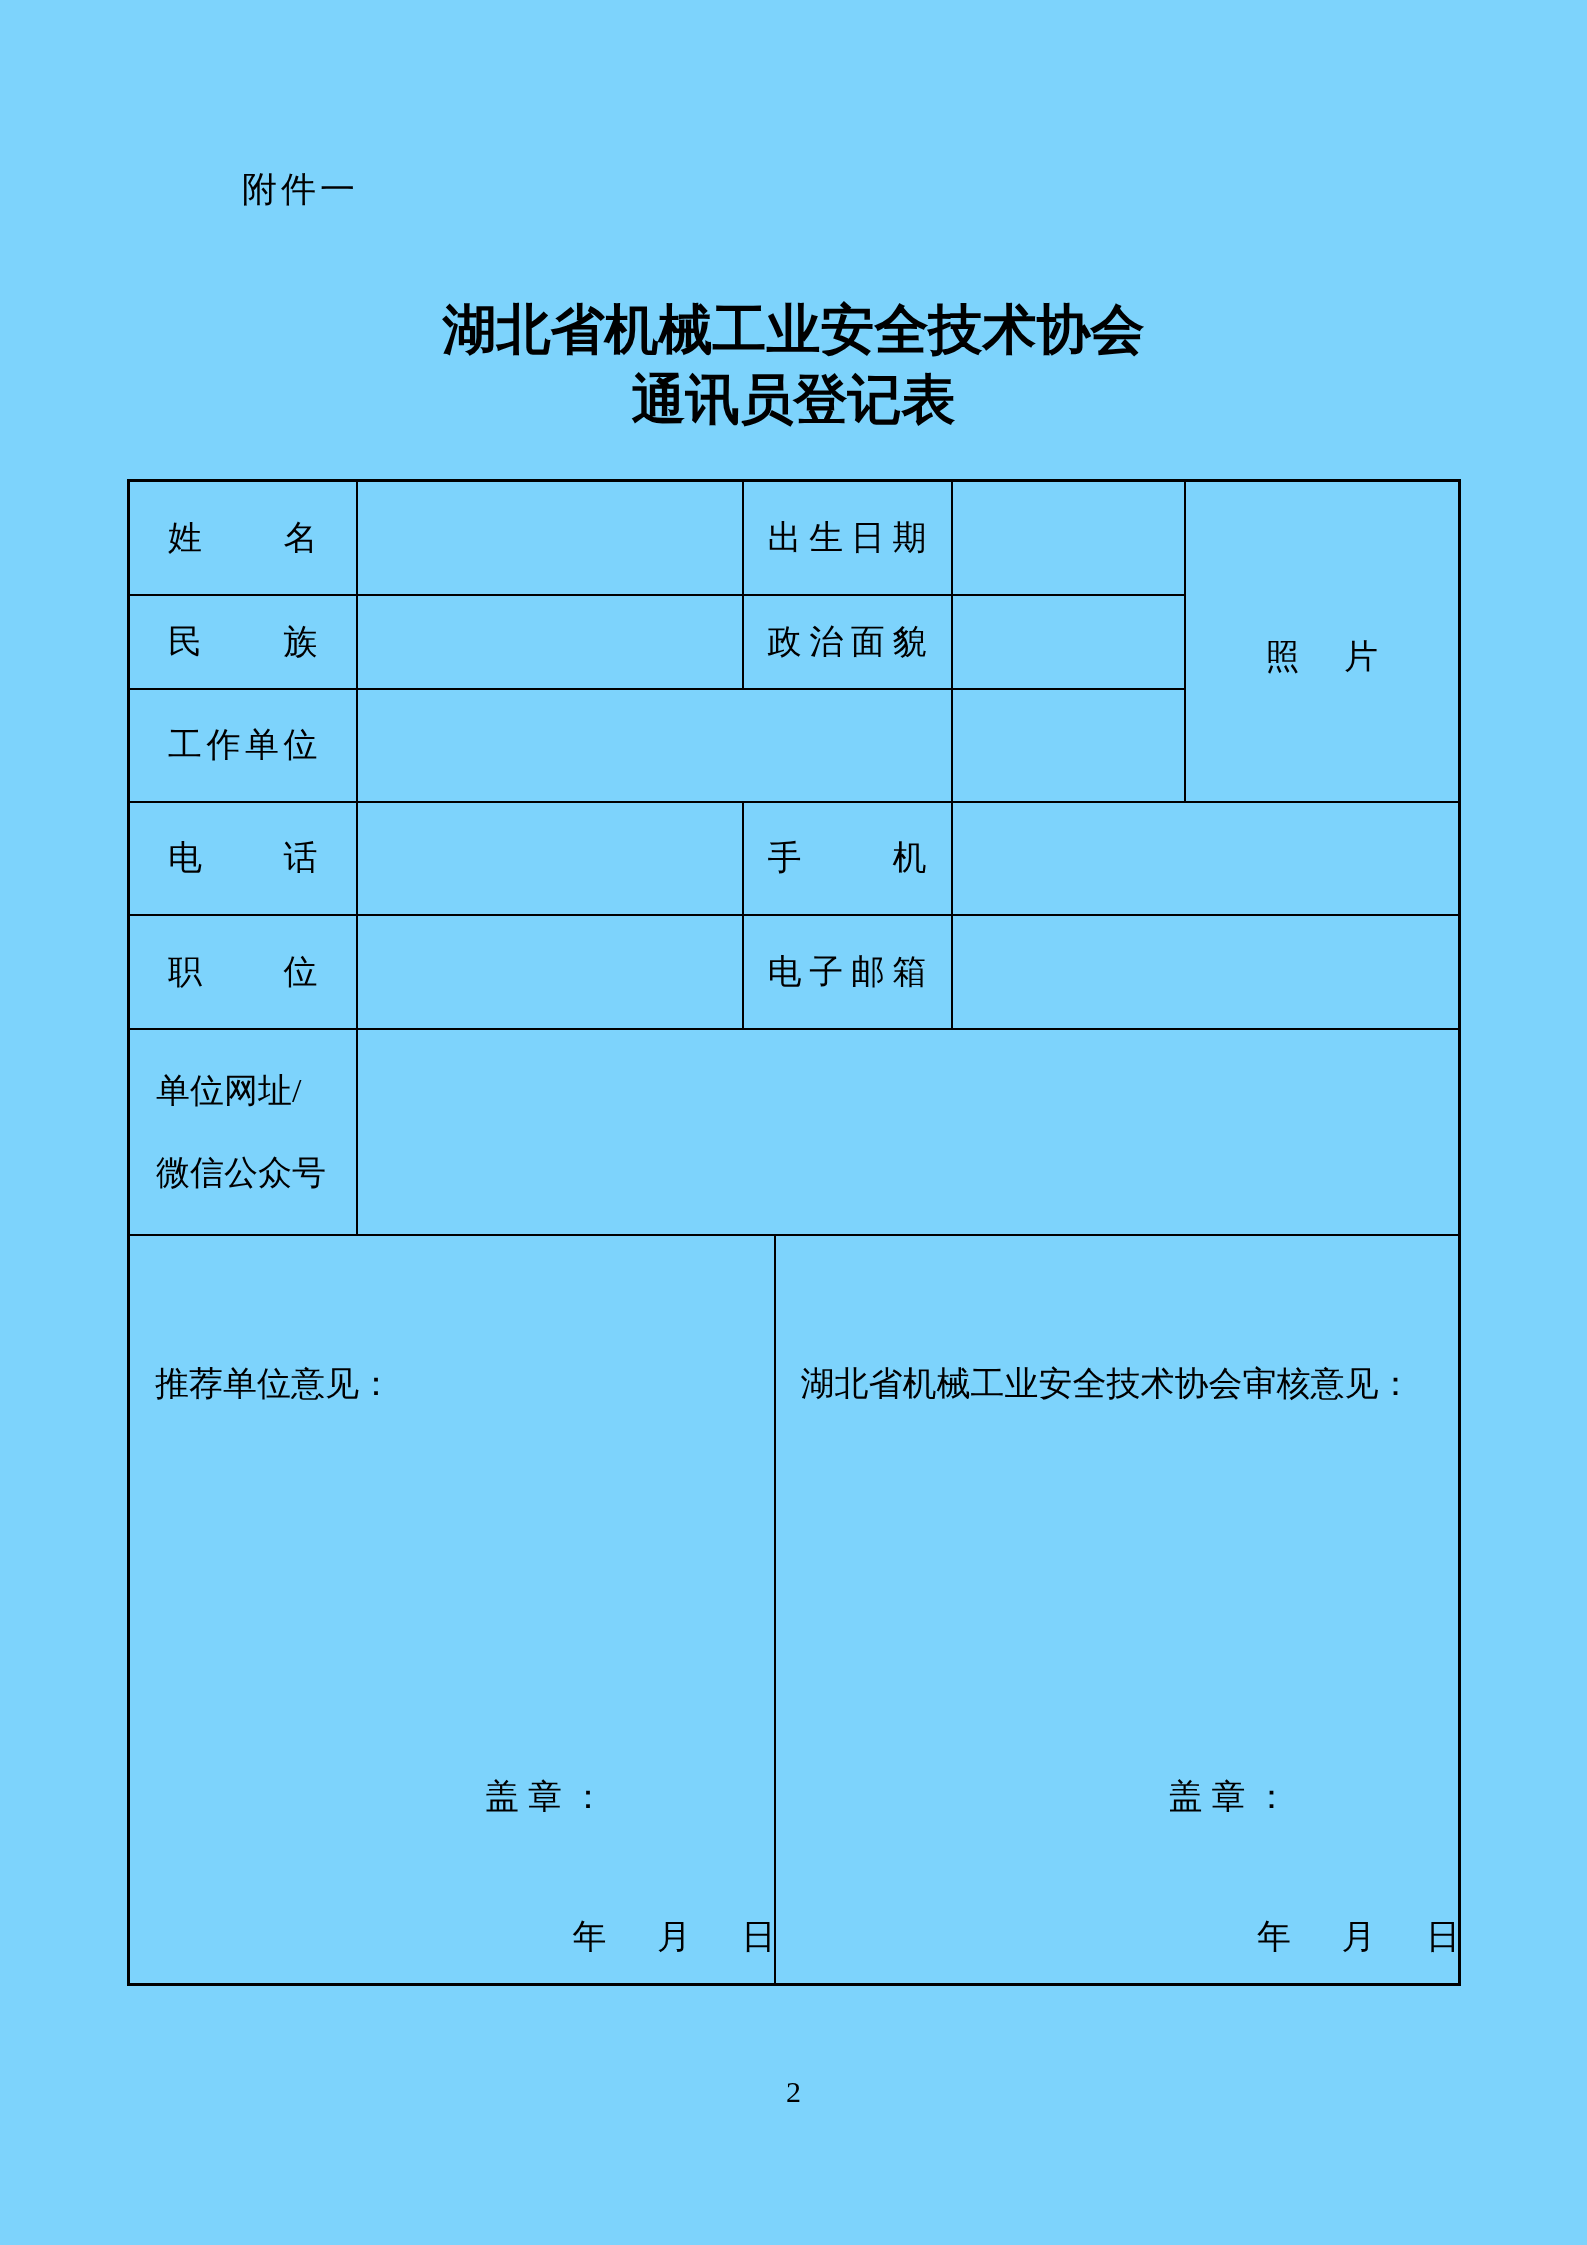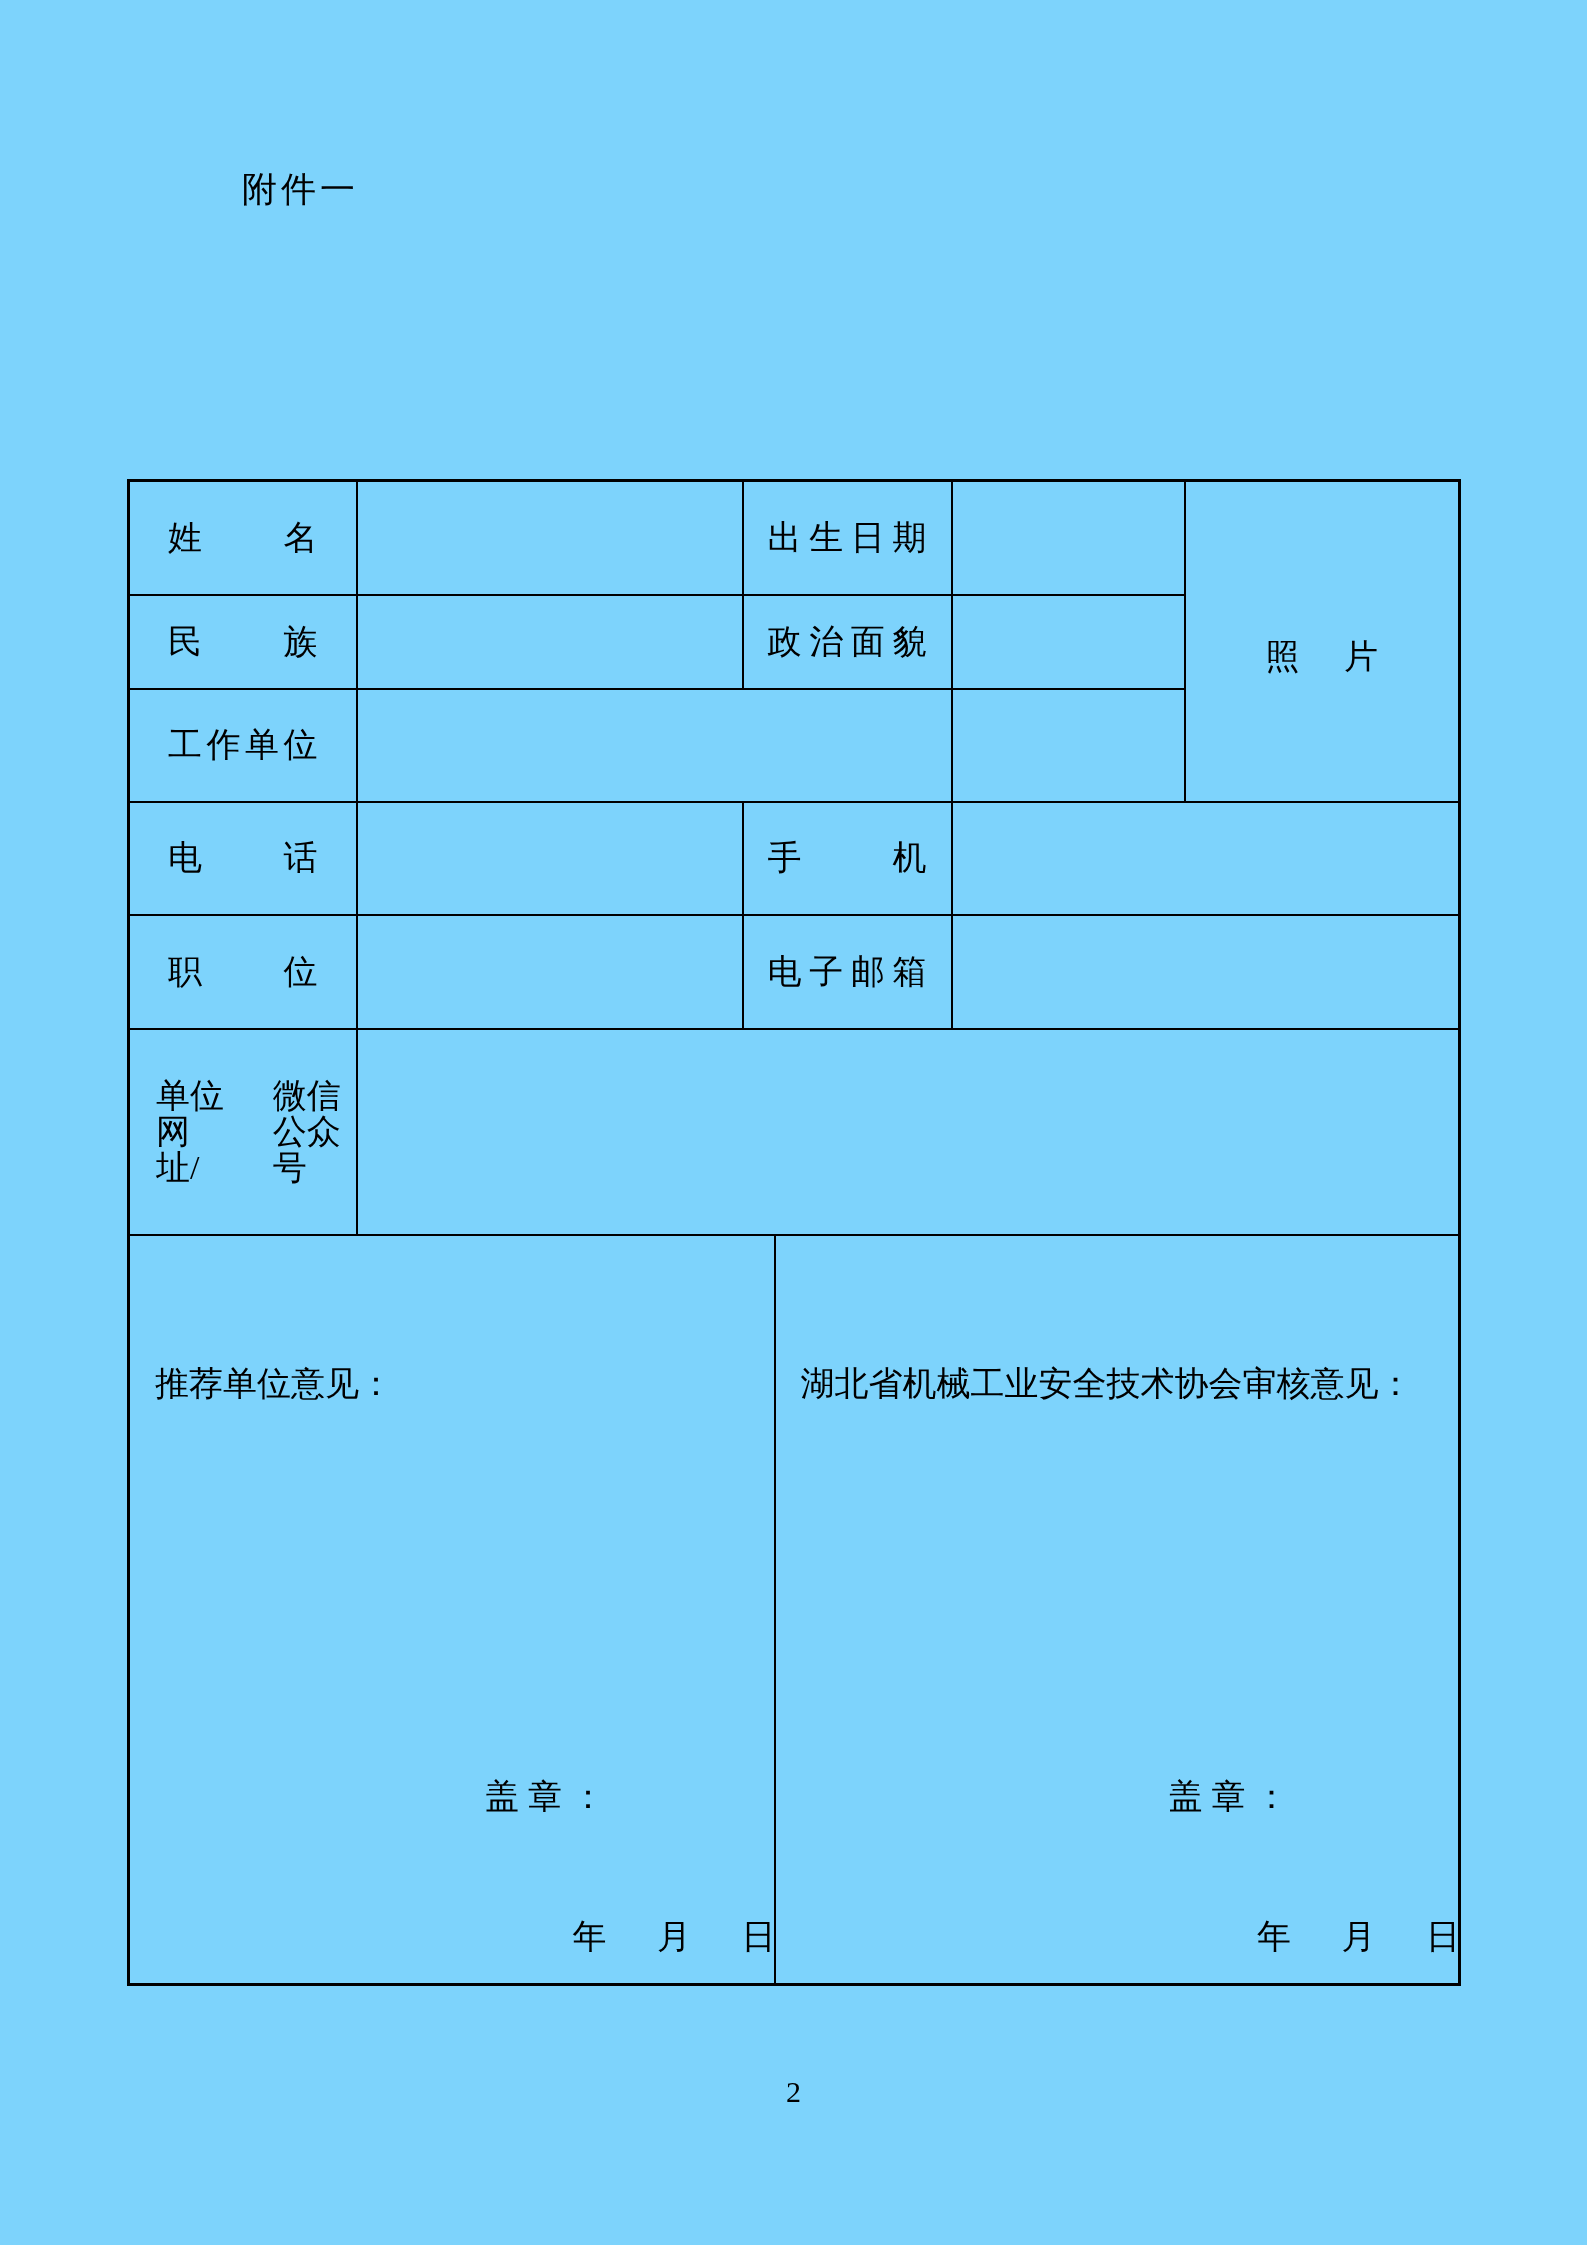--- a/index.html
+++ b/index.html
@@ -44,21 +44,21 @@
   
   .jlabel{
     text-align:justify;
     text-align-last:justify;
     line-height:40px;
   }
   .pad38{padding:0 38px;}
   .pad24{padding:0 24px;}
   .pad80{padding:0 80px;margin-top:32px;}
   .two-line-label{
-    display:flex;flex-direction:row;justify-content:center;
+    display:flex;flex-direction:column;justify-content:center;
     gap:46px;height:100%;
     padding-left:26px;
   }
   .two-line-label div{line-height:36px;}
   .op-inner{
     position:relative;height:744px;width:100%;padding-left:17px;
   }
   .op-heading{
     position:absolute;top:125px;left:25px;
     font-size:34px;line-height:44px;white-space:nowrap;
@@ -79,20 +79,24 @@
   }
   .opinion-cell{vertical-align:top;}
 </style>
 </head>
 <body>
 
 <div class="page">
 
   <div class="attachment">附件一</div>
 
+  <div class="titles">
+    <div class="title-main">湖北省机械工业安全技术协会</div>
+    <div class="title-sub">通讯员登记表</div>
+  </div>
 
   <table class="form">
     <colgroup>
       <col style="width:228px">
       <col style="width:386px">
       <col style="width:32px">
       <col style="width:177px">
       <col style="width:233px">
       <col style="width:275px">
     </colgroup>

